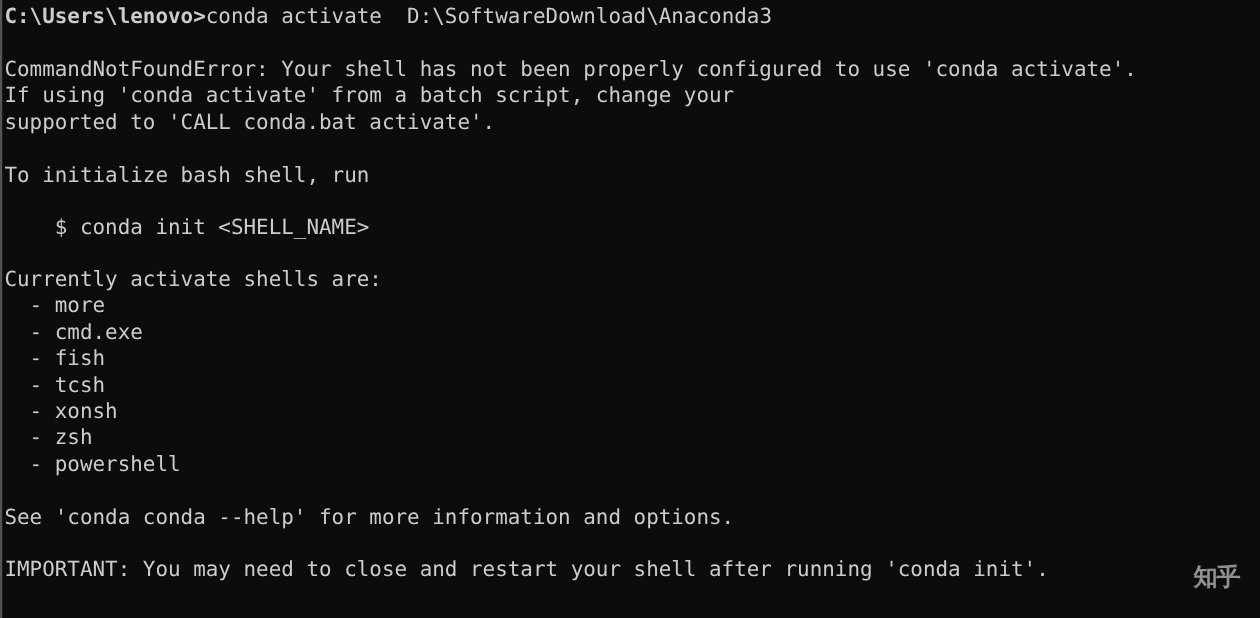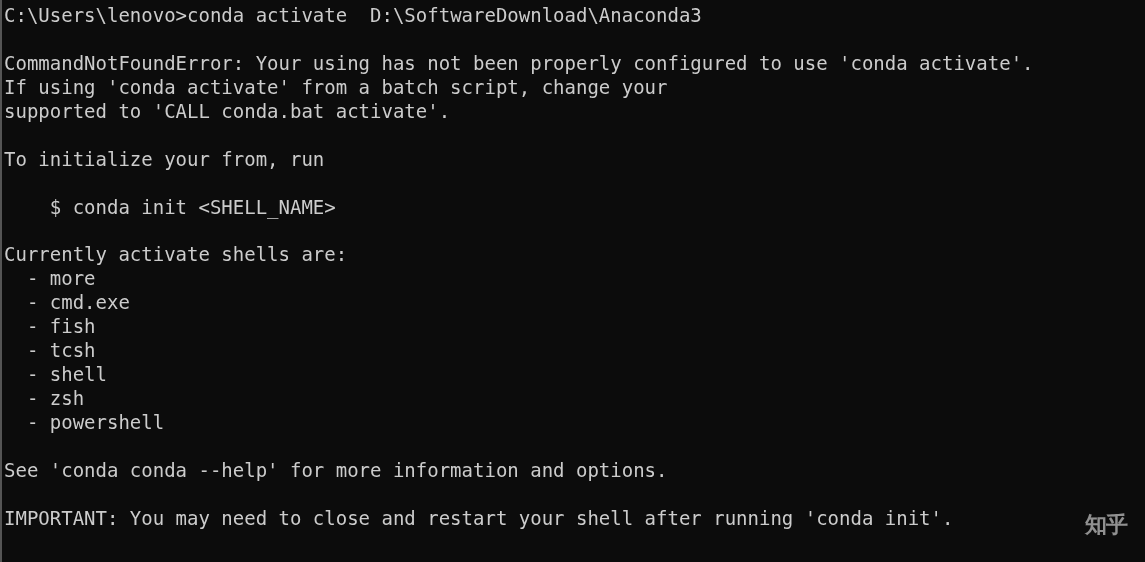--- a/index.html
+++ b/index.html
@@ -18,20 +18,21 @@
       position: relative;
       border-left: 2px solid #555;
     }
     .terminal {
       padding: 4px 2px;
       white-space: pre;
       line-height: 1.26;
     }
     .prompt-line {
       display: inline;
+      font-weight: bold;
     }
     .watermark {
       position: absolute;
       bottom: 22px;
       right: 18px;
       color: rgba(255, 255, 255, 0.55);
       font-family: 'Microsoft YaHei', 'PingFang SC', sans-serif;
       font-size: 22px;
       font-weight: 500;
       pointer-events: none;
@@ -42,34 +43,34 @@
     .watermark-logo {
       font-weight: bold;
       letter-spacing: -1px;
     }
   </style>
 </head>
 <body>
 
 <div class="terminal"><span class="prompt-line">C:\Users\lenovo&gt;</span><span>conda activate  D:\SoftwareDownload\Anaconda3</span>
 <span></span>
-<span>CommandNotFoundError: Your using has not been properly configured to use 'conda activate'.</span>
+<span>CommandNotFoundError: Your shell has not been properly configured to use 'conda activate'.</span>
 <span>If using 'conda activate' from a batch script, change your</span>
 <span>supported to 'CALL conda.bat activate'.</span>
 <span></span>
-<span>To initialize your from, run</span>
+<span>To initialize bash shell, run</span>
 <span></span>
 <span>    $ conda init &lt;SHELL_NAME&gt;</span>
 <span></span>
 <span>Currently activate shells are:</span>
 <span>  - more</span>
 <span>  - cmd.exe</span>
 <span>  - fish</span>
 <span>  - tcsh</span>
-<span>  - shell</span>
+<span>  - xonsh</span>
 <span>  - zsh</span>
 <span>  - powershell</span>
 <span></span>
 <span>See 'conda conda --help' for more information and options.</span>
 <span></span>
 <span>IMPORTANT: You may need to close and restart your shell after running 'conda init'.</span>
 </div>
 
 <div class="watermark">
   <span class="watermark-logo">知乎</span>

